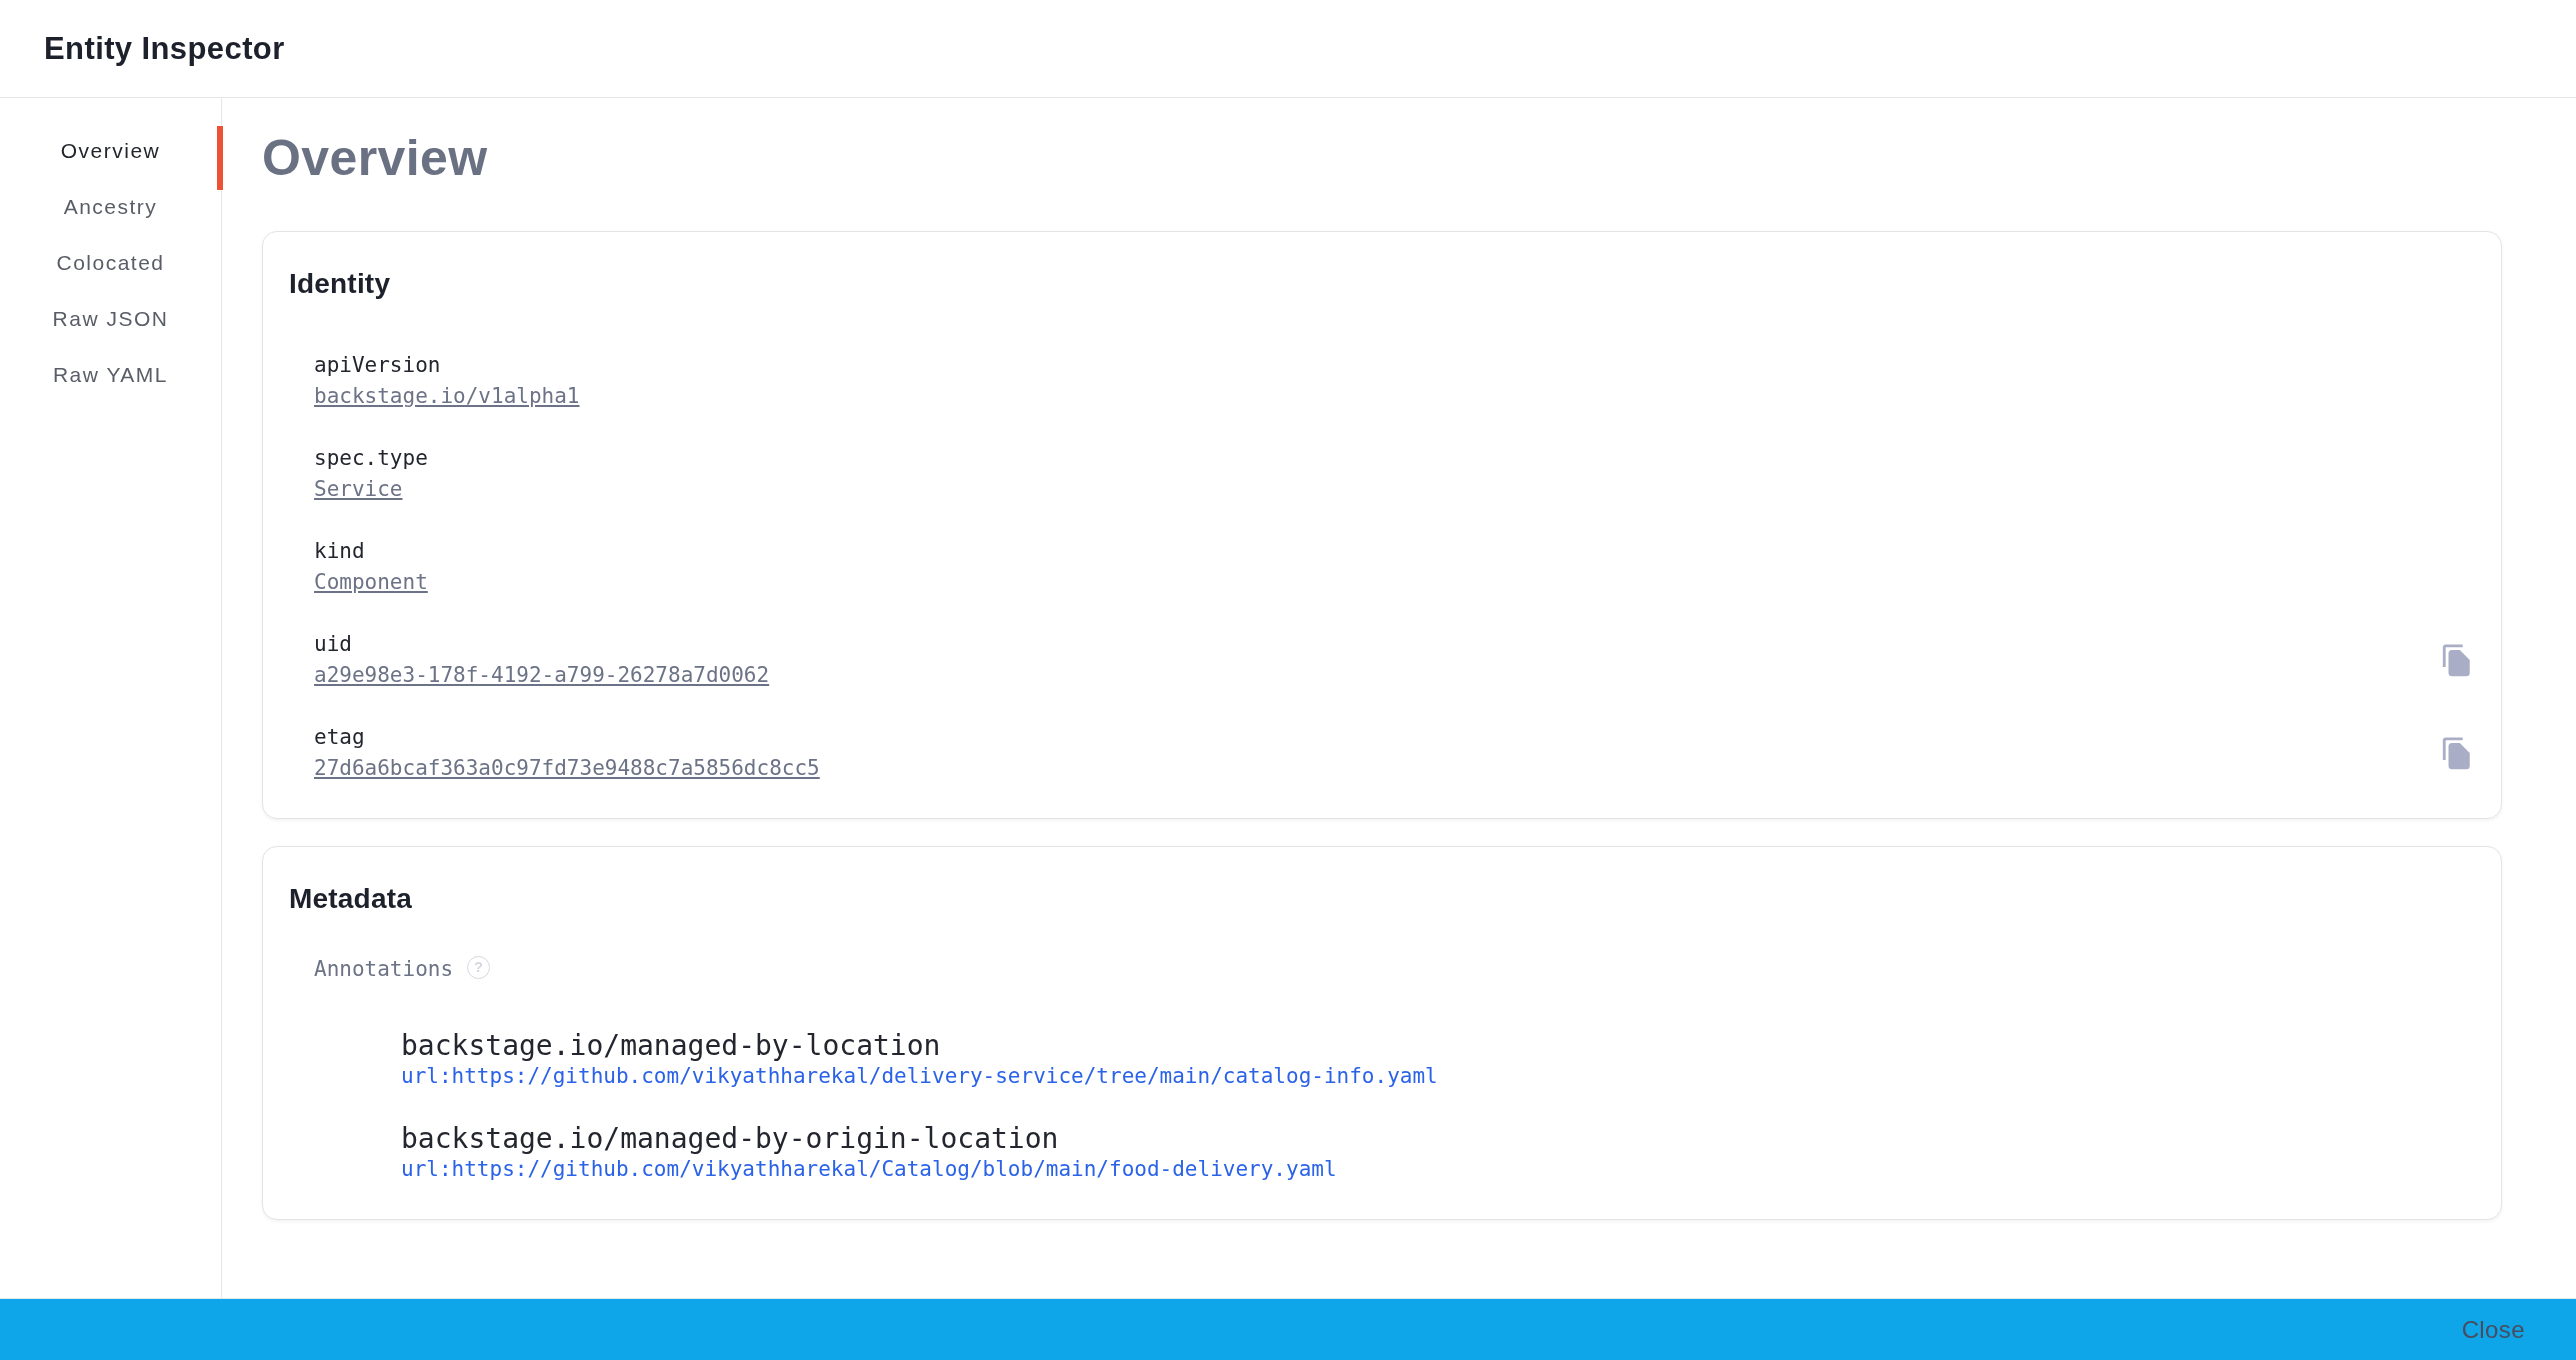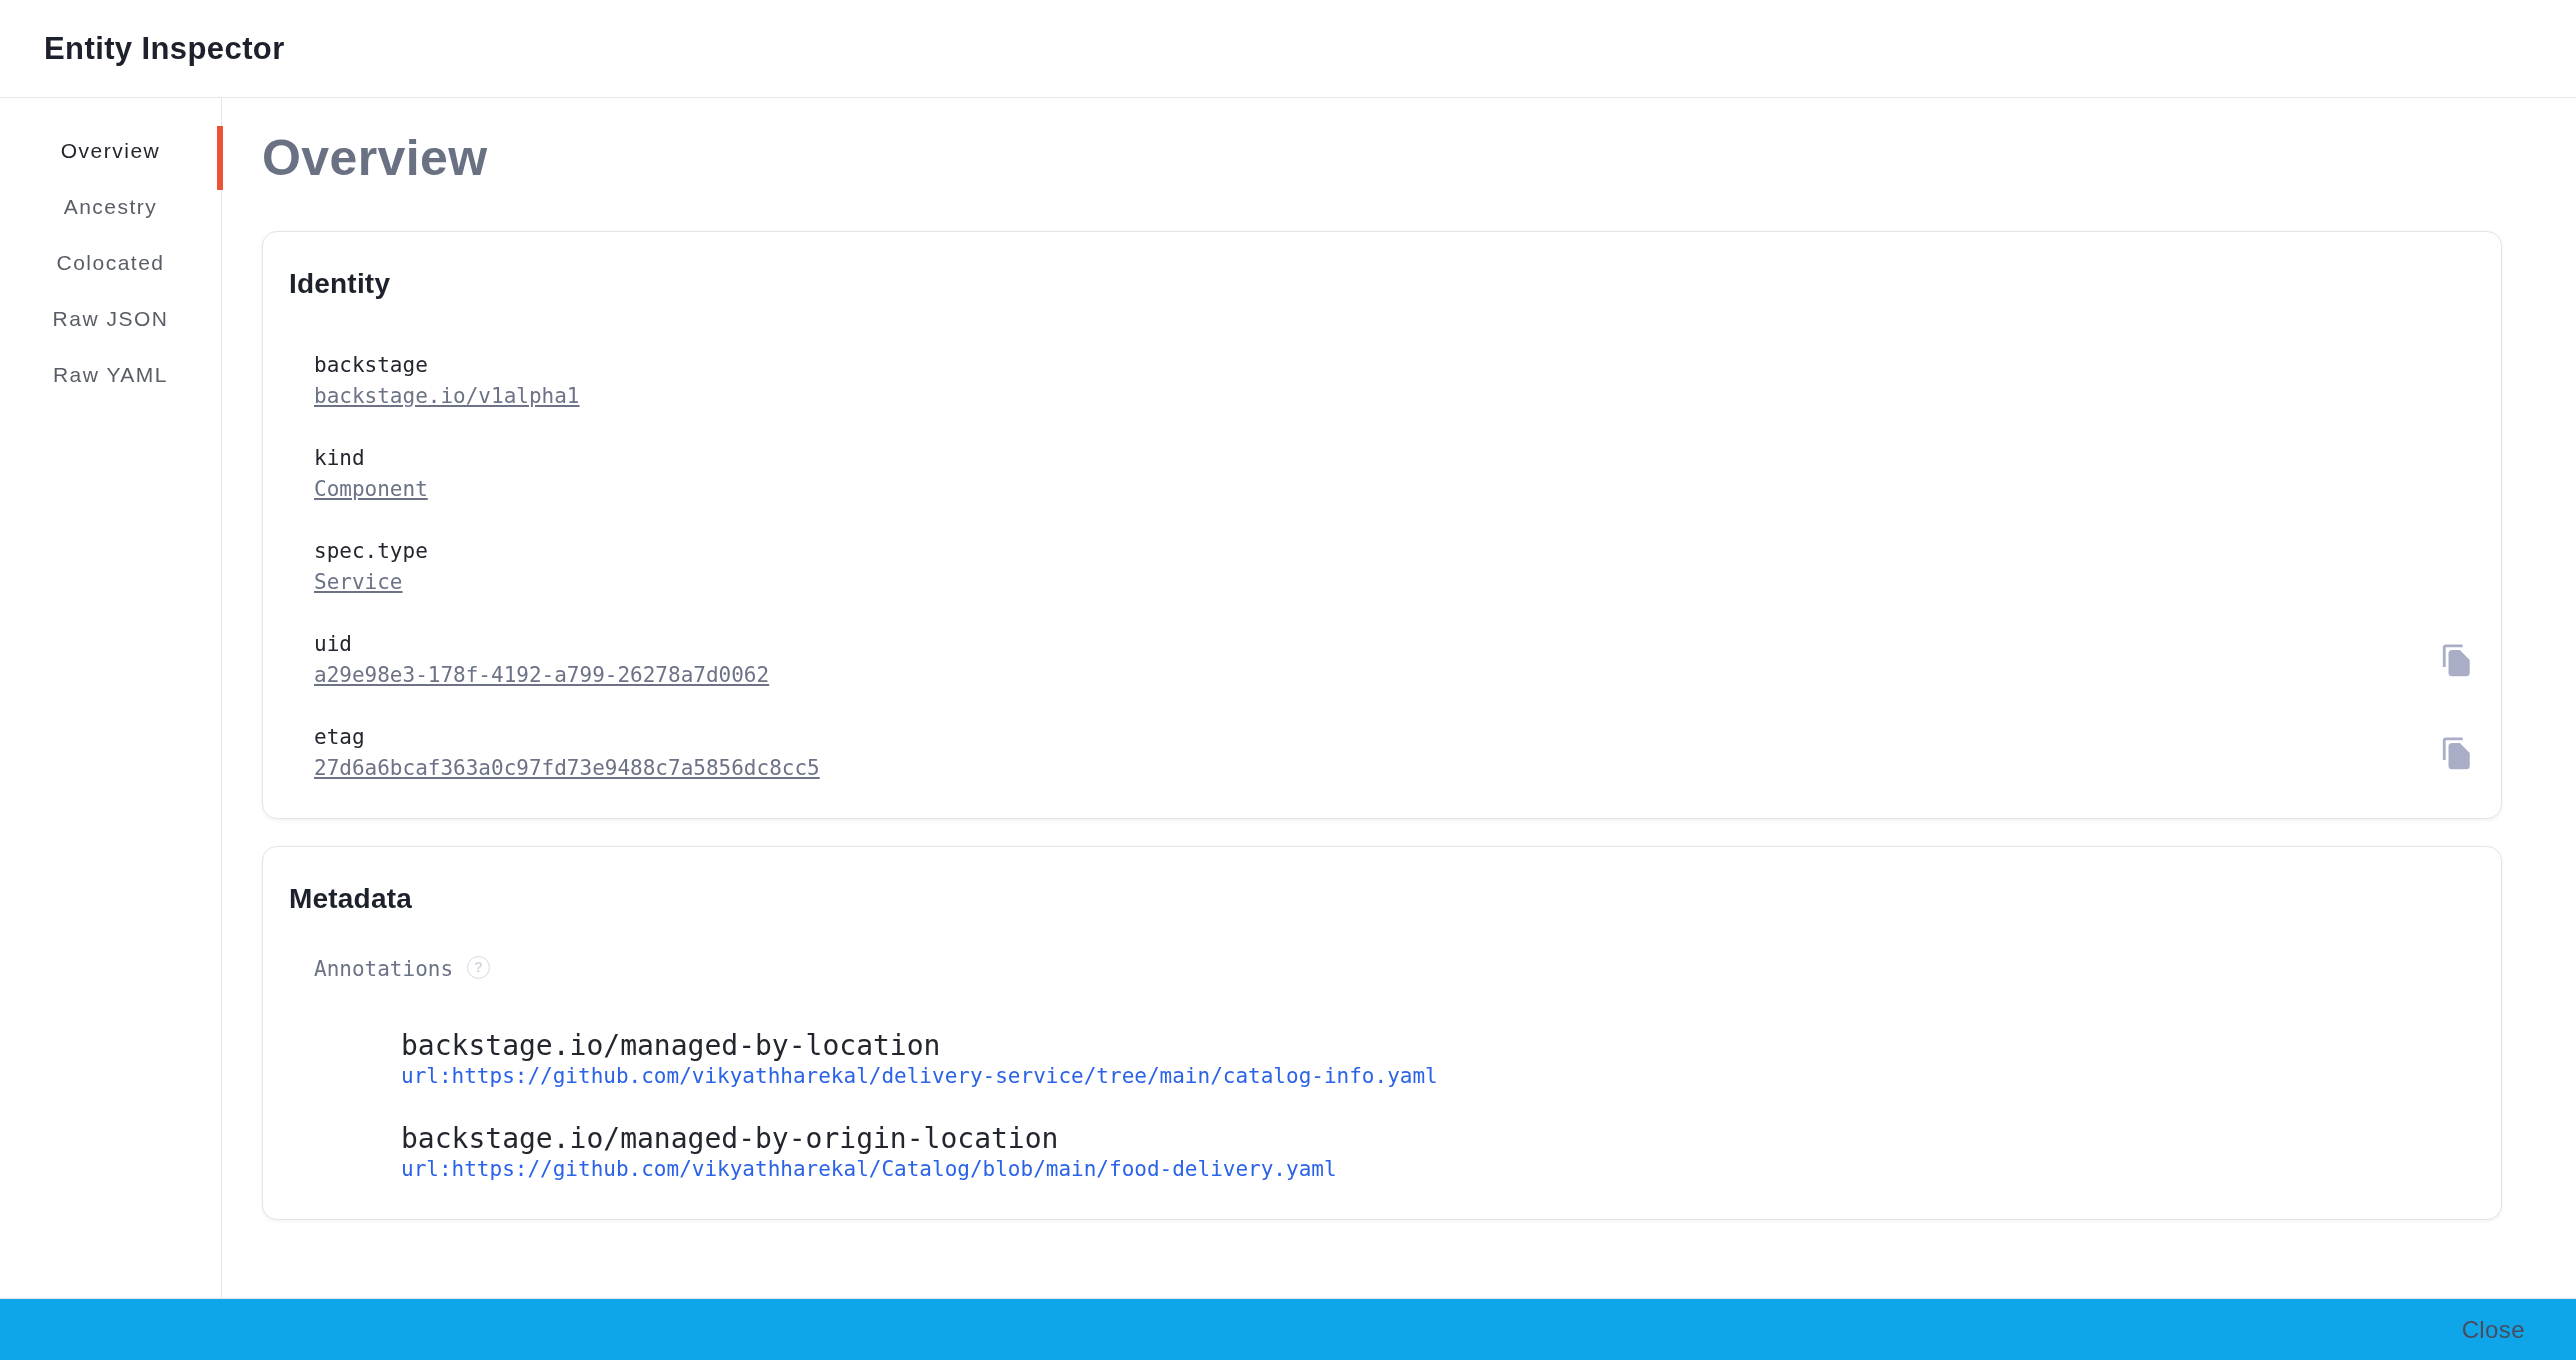--- a/index.html
+++ b/index.html
@@ -191,38 +191,38 @@
       </nav>
 
     <main class="content">
       <h2 class="page-title">Overview</h2>
 
       <section class="card">
         <h3>Identity</h3>
         <div class="fields">
   <div class="field-row">
     <div class="field-box">
-      <div class="mono field-label">backstage</div>
+      <div class="mono field-label">apiVersion</div>
       <div class="mono field-value">backstage.io/v1alpha1</div>
+    </div>
+
+  </div>
+
+  <div class="field-row">
+    <div class="field-box">
+      <div class="mono field-label">spec.type</div>
+      <div class="mono field-value">Service</div>
     </div>
 
   </div>
 
   <div class="field-row">
     <div class="field-box">
       <div class="mono field-label">kind</div>
       <div class="mono field-value">Component</div>
-    </div>
-
-  </div>
-
-  <div class="field-row">
-    <div class="field-box">
-      <div class="mono field-label">spec.type</div>
-      <div class="mono field-value">Service</div>
     </div>
 
   </div>
 
   <div class="field-row">
     <div class="field-box">
       <div class="mono field-label">uid</div>
       <div class="mono field-value">a29e98e3-178f-4192-a799-26278a7d0062</div>
     </div>
     <button type="button" class="copy-btn">

